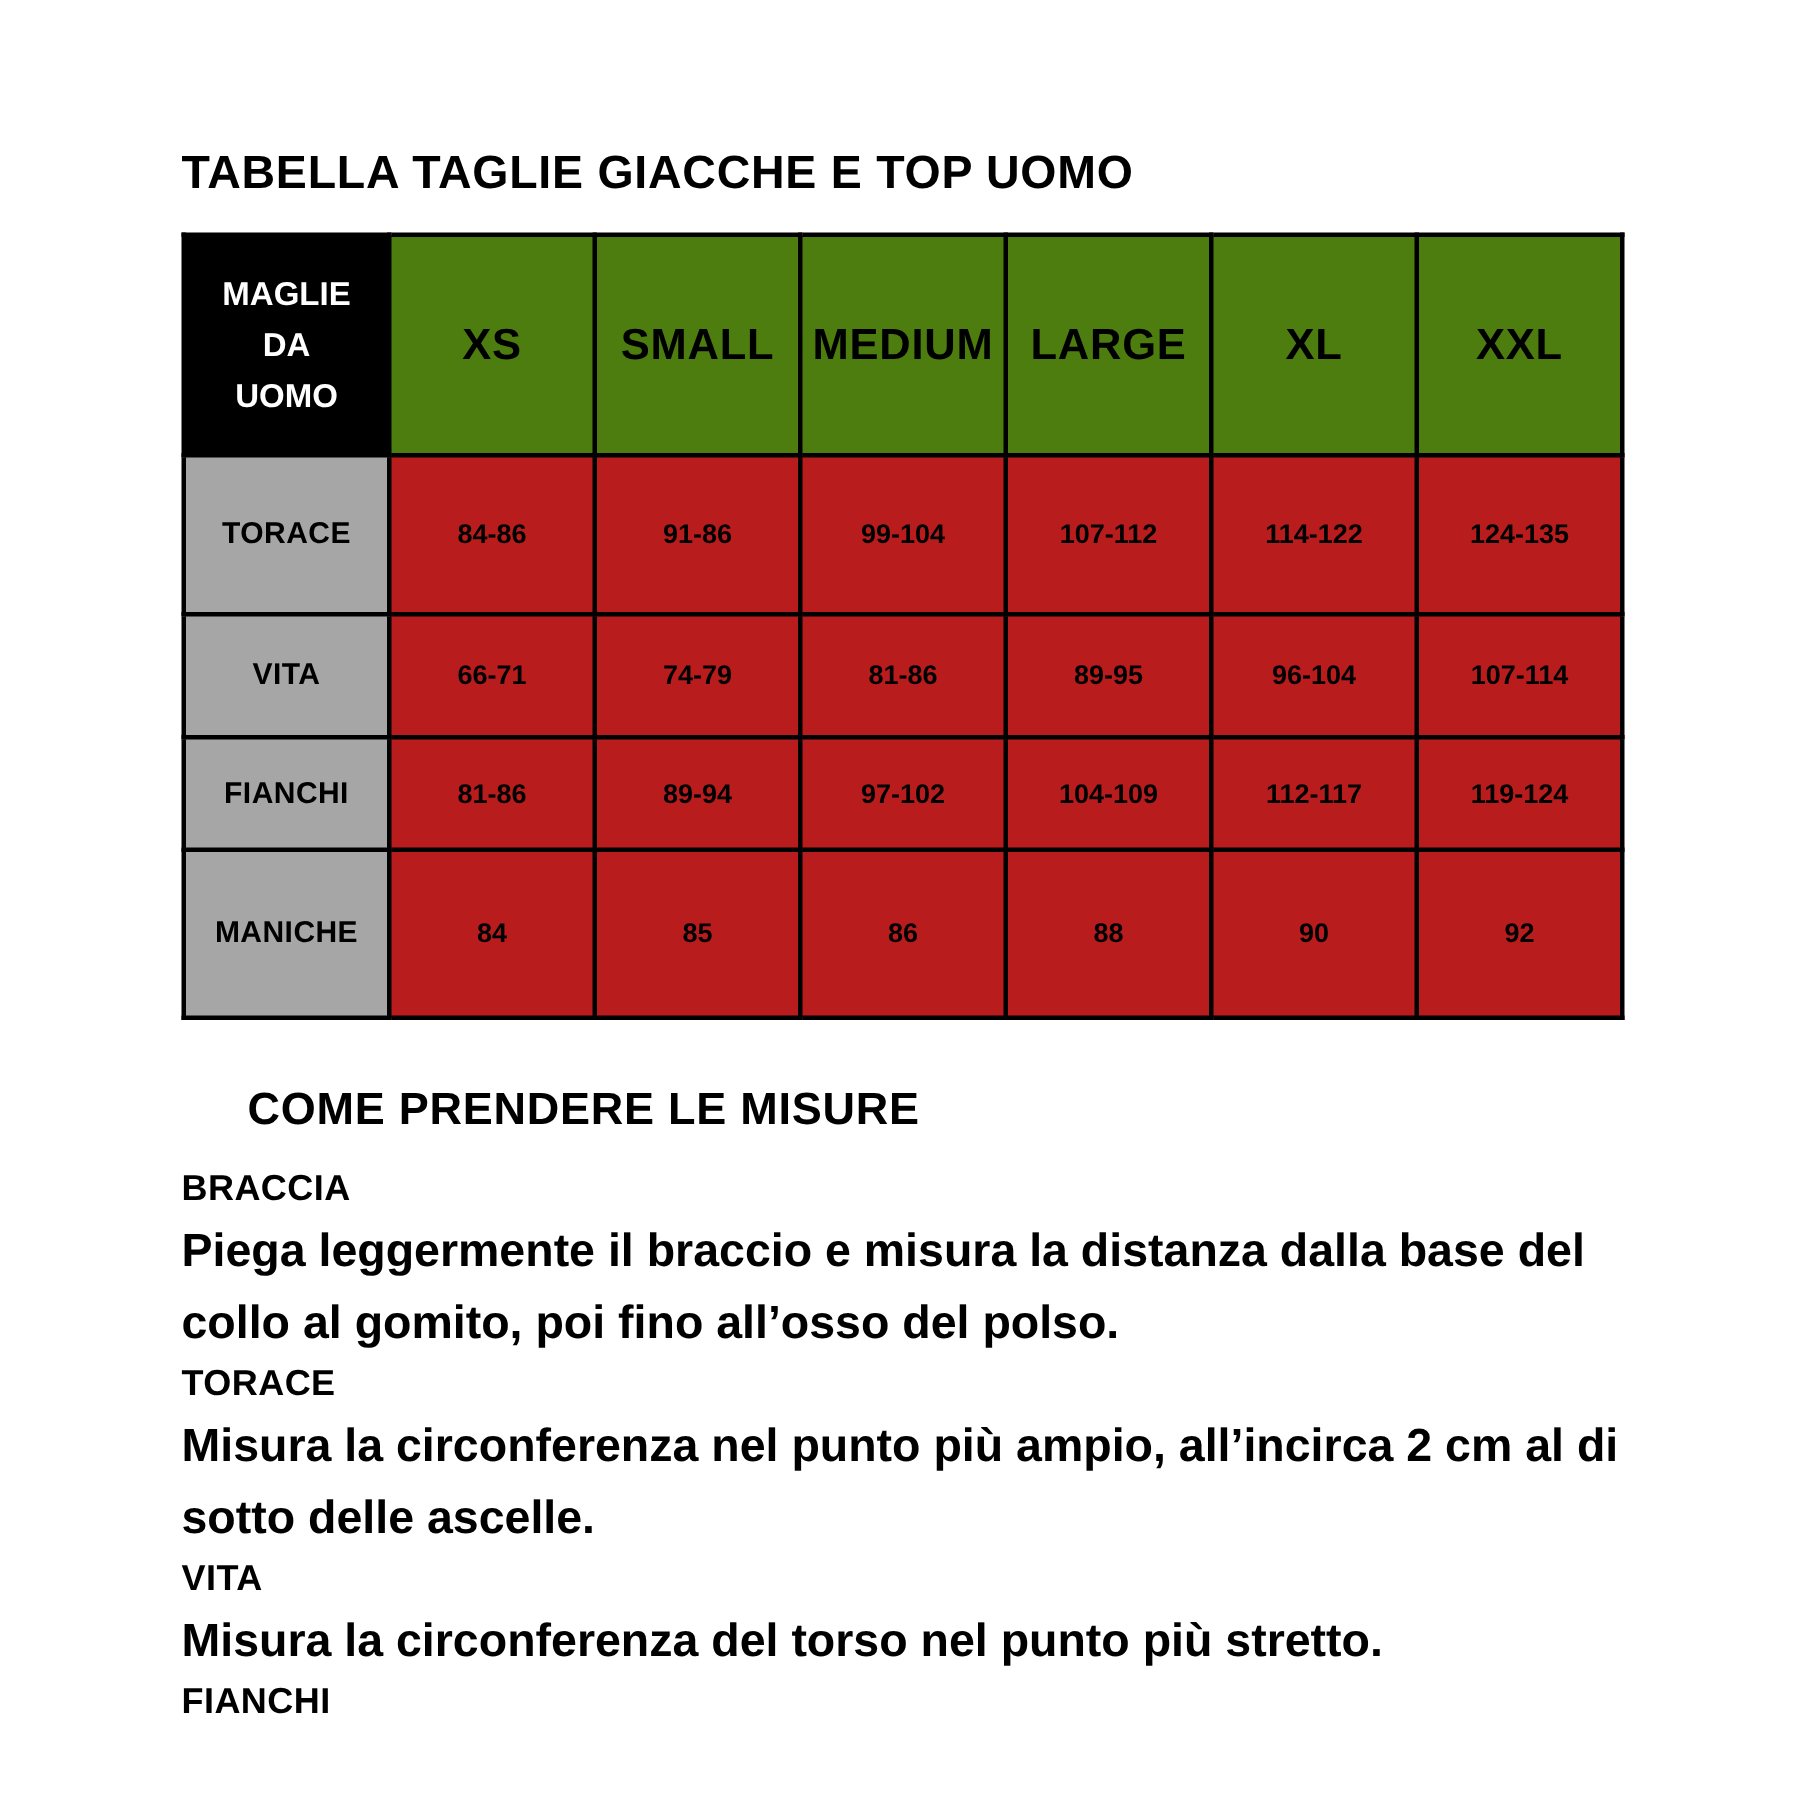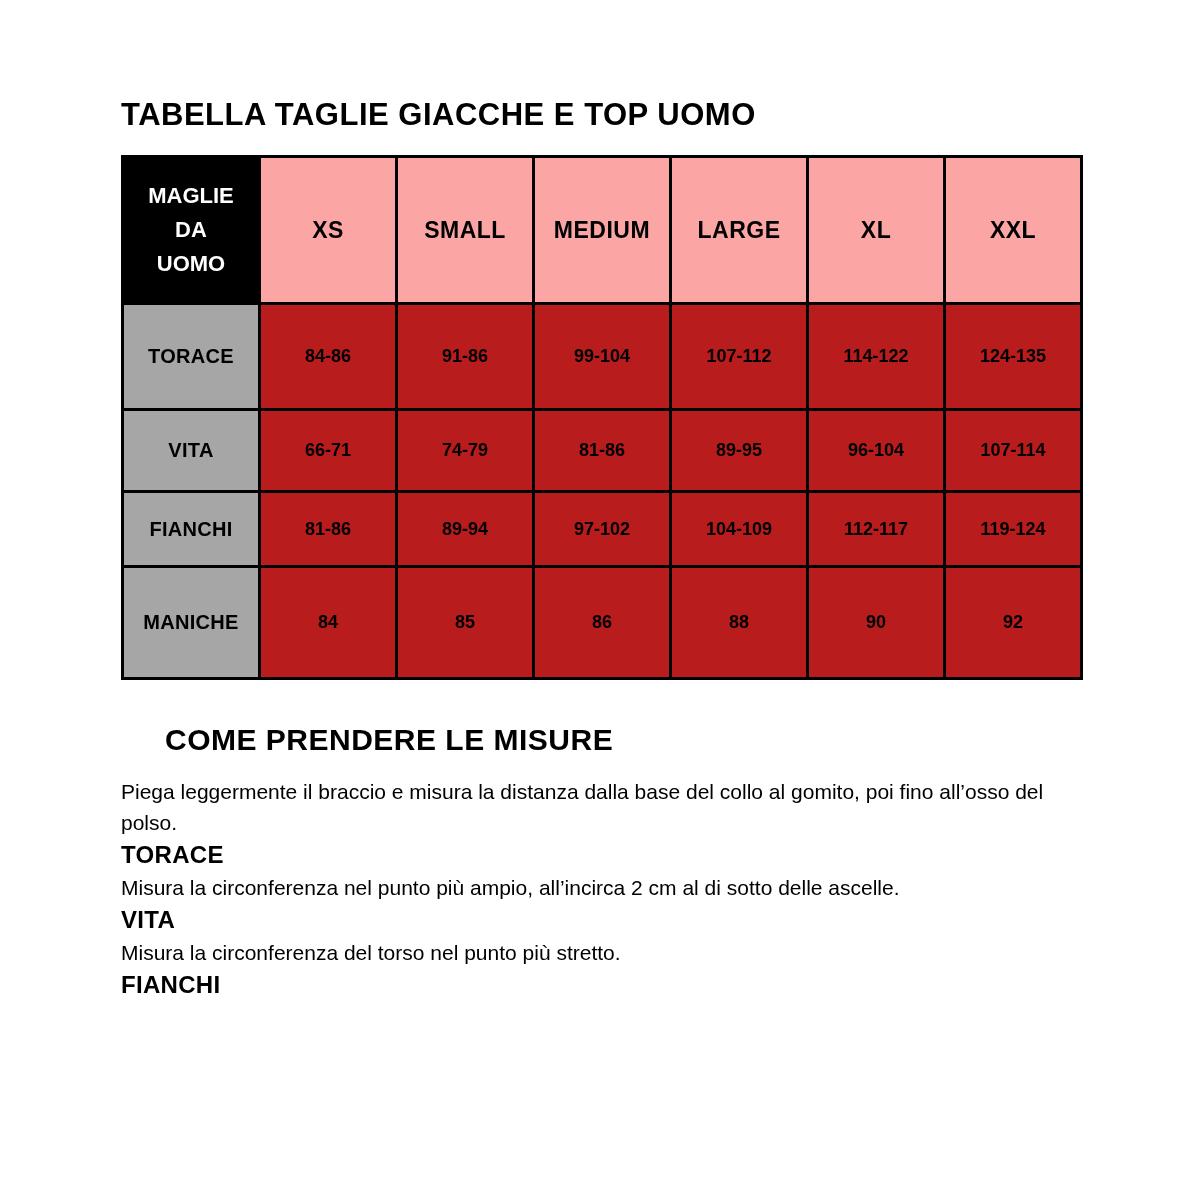--- a/index.html
+++ b/index.html
@@ -49,22 +49,22 @@
   tr.r-fianchi  { height: 75px;  }
   tr.r-maniche  { height: 112px; }
   .corner-cell {
     background: #000000;
     color: #ffffff;
     font-size: 22px;
     line-height: 34px;
   }
   .corner-cell span { display: block; }
   .col-head {
-    background: #fca5a5;
-    font-size: 23px;
+    background: #4d7c0f;
+    font-size: 29px;
     letter-spacing: 0.5px;
   }
   .row-label {
     background: #a6a6a6;
     font-size: 20px;
     letter-spacing: 0.3px;
   }
   .val-cell {
     background: #b91c1c;
     font-size: 18px;
@@ -83,23 +83,23 @@
     margin-bottom: 18px;
     margin-left: 44px;
   }
   .m-head {
     font-size: 24px;
     line-height: 34px;
     font-weight: bold;
     letter-spacing: 0.3px;
   }
   .m-text {
-    font-size: 21px;
-    line-height: 31px;
-    font-weight: normal;
+    font-size: 31px;
+    line-height: 48px;
+    font-weight: bold;
   }
 </style>
 </head>
 <body>
 
 <div class="canvas">
 
   <h1 class="doc-title">TABELLA TAGLIE GIACCHE E TOP UOMO</h1>
 
   <div class="size-table-wrap">
@@ -167,20 +167,21 @@
           <td class="val-cell">90</td>
           <td class="val-cell">92</td>
         </tr>
       </tbody>
     </table>
   </div>
 
   <div class="measures">
     <h2 class="measures-title">COME PRENDERE LE MISURE</h2>
 
+    <h3 class="m-head">BRACCIA</h3>
     <p class="m-text">Piega leggermente il braccio e misura la distanza dalla base del collo al gomito, poi fino all’osso del polso.</p>
 
     <h3 class="m-head">TORACE</h3>
     <p class="m-text">Misura la circonferenza nel punto più ampio, all’incirca 2 cm al di sotto delle ascelle.</p>
 
     <h3 class="m-head">VITA</h3>
     <p class="m-text">Misura la circonferenza del torso nel punto più stretto.</p>
 
     <h3 class="m-head">FIANCHI</h3>
   </div>

